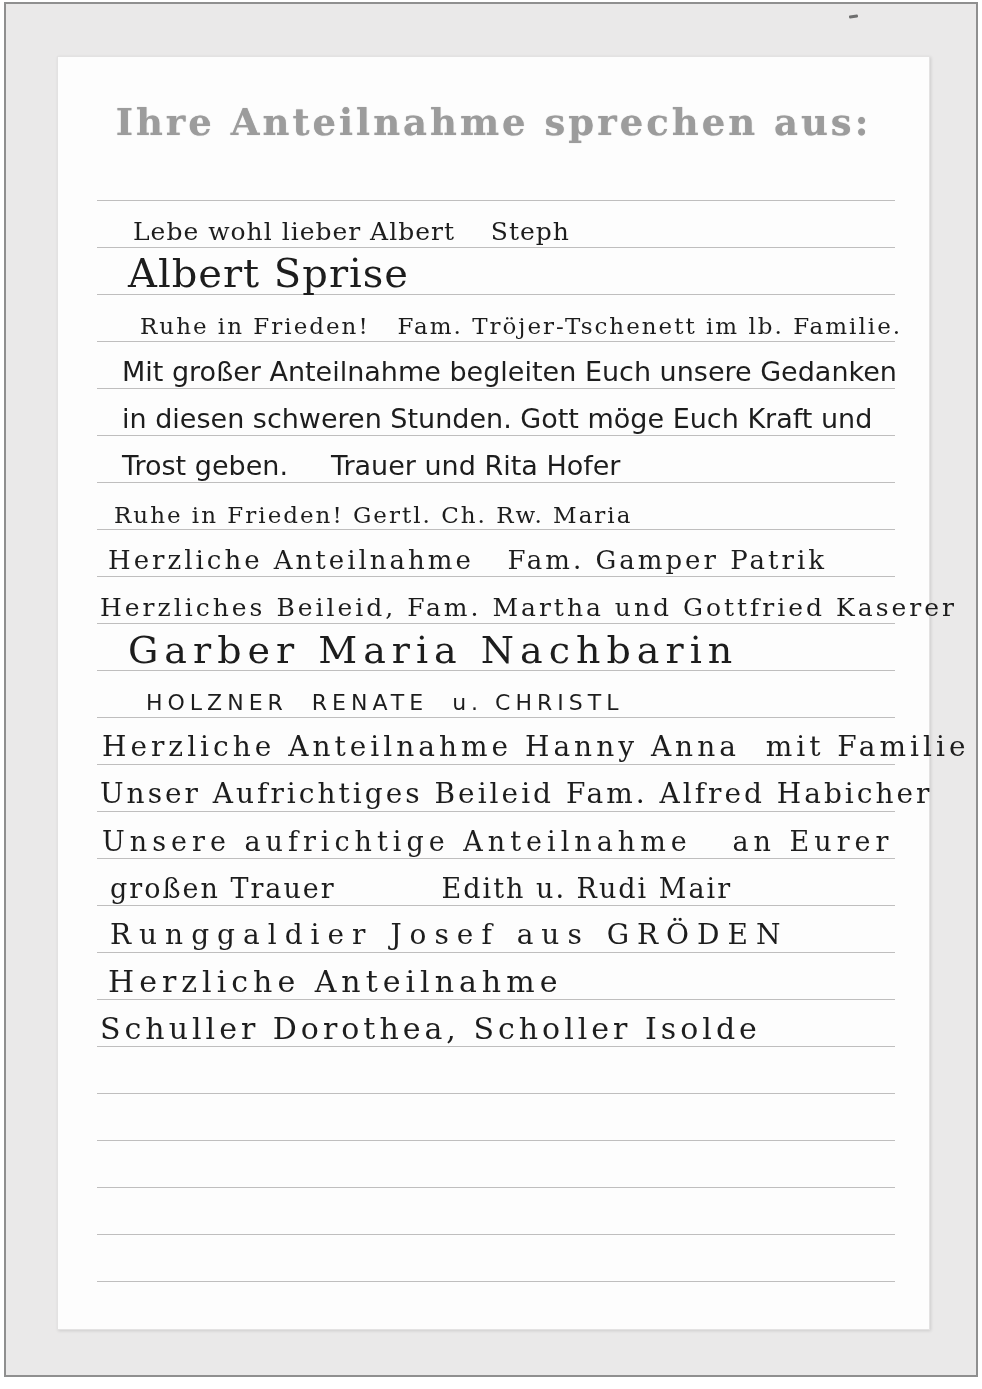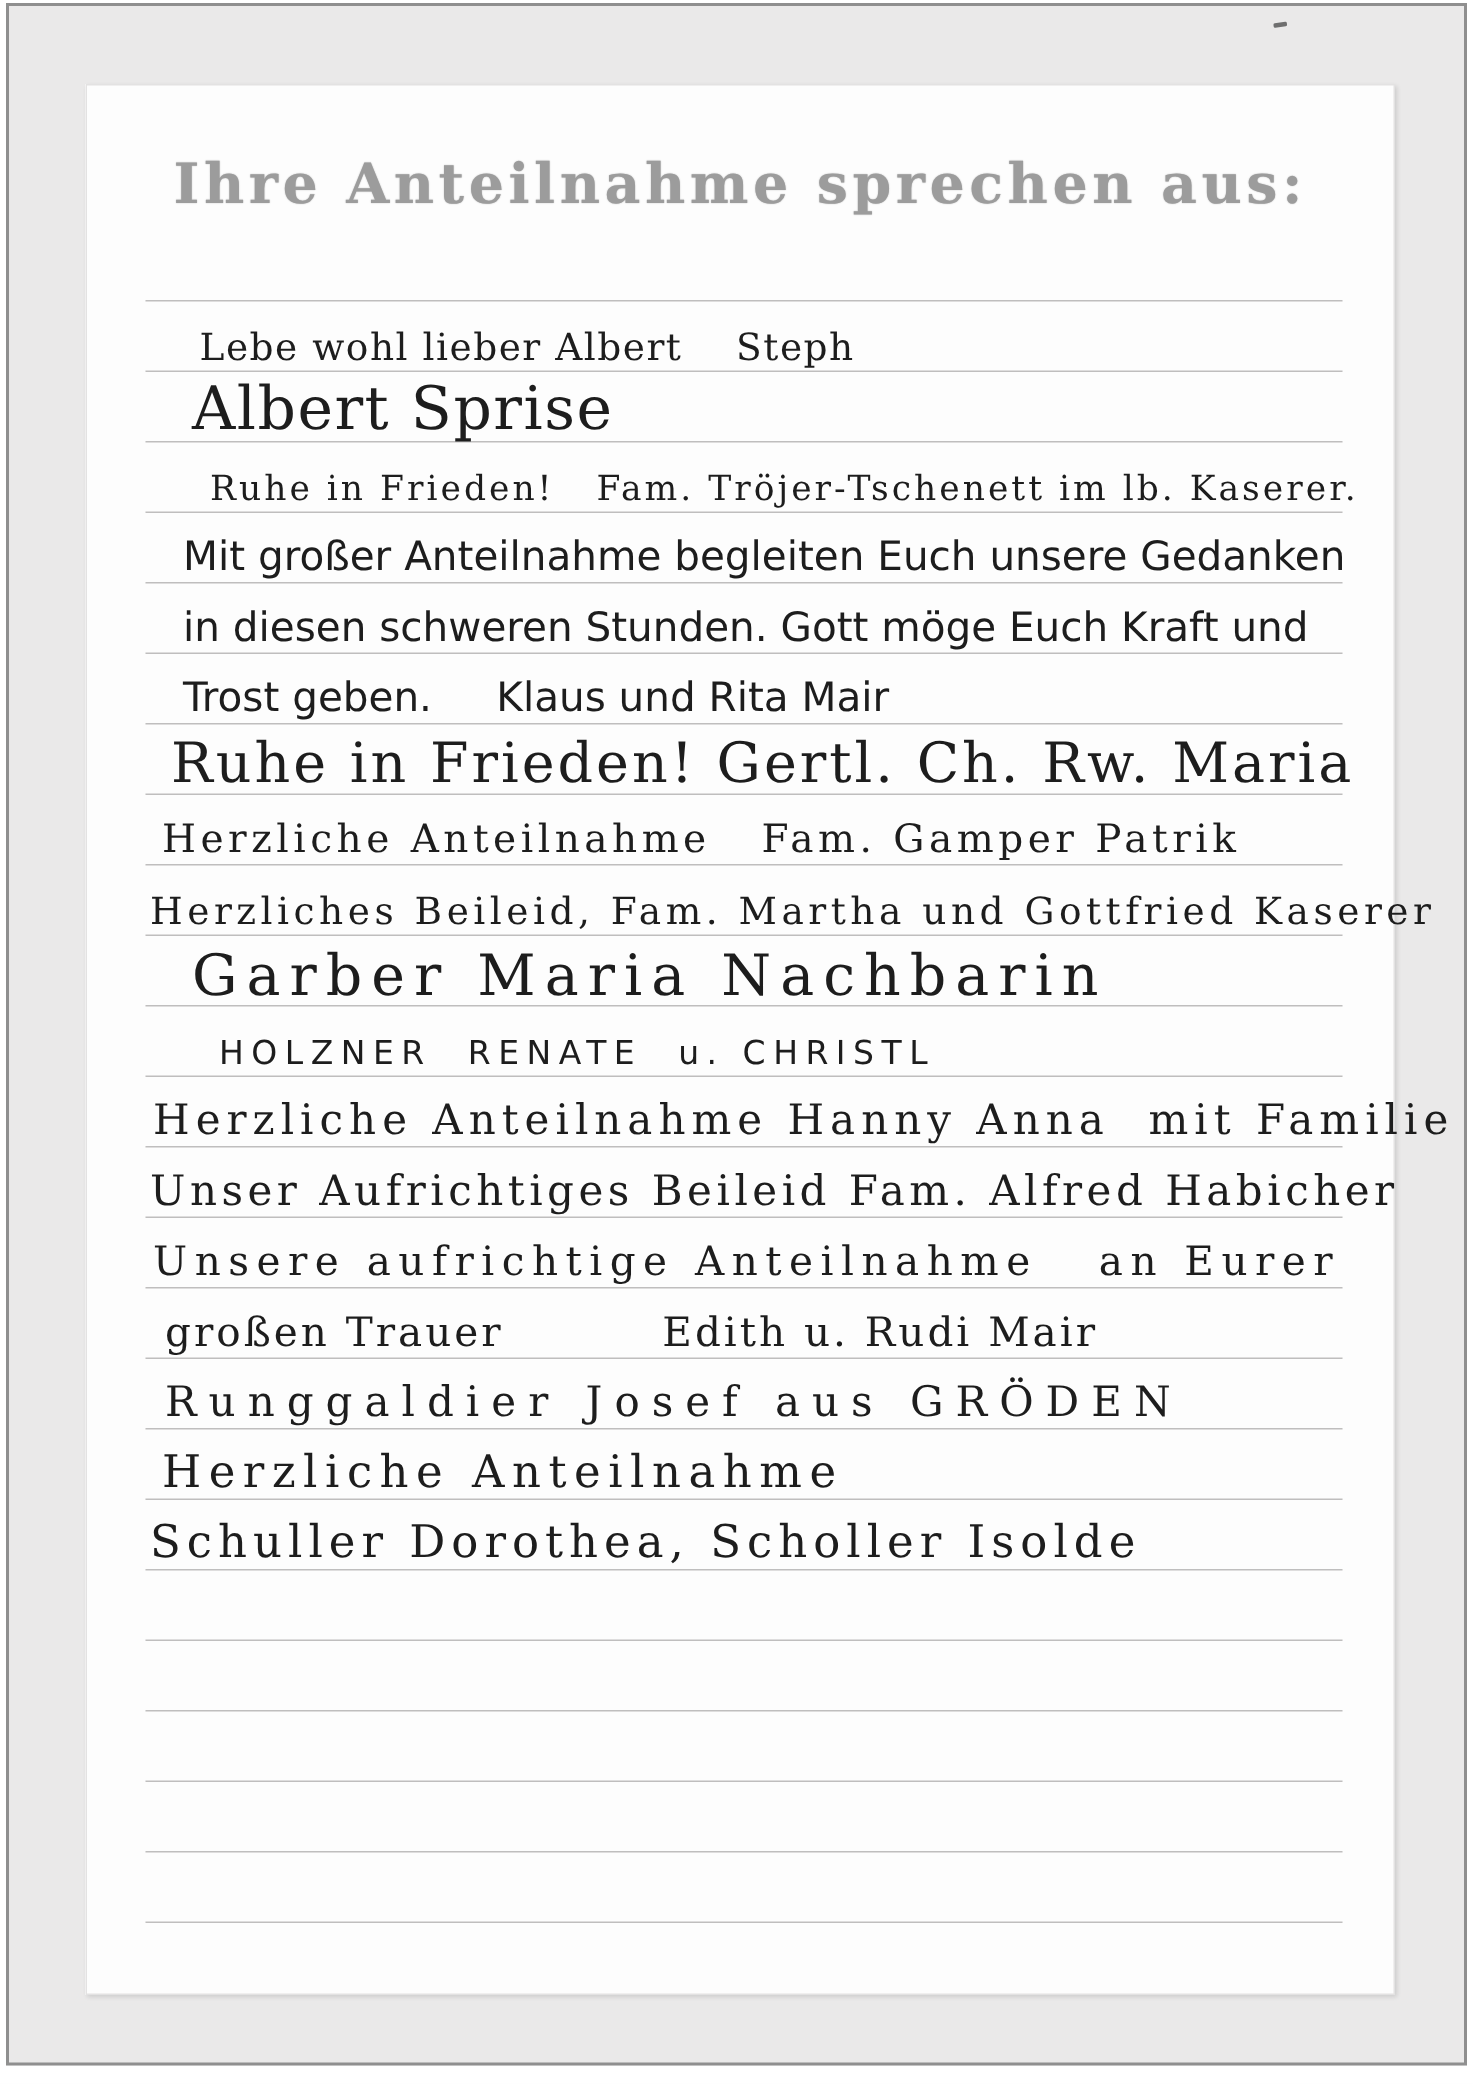--- a/index.html
+++ b/index.html
@@ -104,25 +104,25 @@
       <div class="ruled-line" style="top: 1046px;"></div>
       <div class="ruled-line" style="top: 1093px;"></div>
       <div class="ruled-line" style="top: 1140px;"></div>
       <div class="ruled-line" style="top: 1187px;"></div>
       <div class="ruled-line" style="top: 1234px;"></div>
       <div class="ruled-line" style="top: 1281px;"></div>
     </div>
   <div id="entries-layer">
       <div class="entry cursive" style="left: 133px; bottom: 1138px; font-size: 25px; letter-spacing: 1px;">Lebe wohl lieber Albert    Steph</div>
       <div class="entry cursive" style="left: 128px; bottom: 1089px; font-size: 40px; letter-spacing: 1px;">Albert Sprise</div>
-      <div class="entry cursive" style="left: 140px; bottom: 1044px; font-size: 23px; letter-spacing: 2px;">Ruhe in Frieden!   Fam. Tröjer-Tschenett im lb. Kaserer.</div>
+      <div class="entry cursive" style="left: 140px; bottom: 1044px; font-size: 23px; letter-spacing: 2px;">Ruhe in Frieden!   Fam. Tröjer-Tschenett im lb. Familie.</div>
       <div class="entry print" style="left: 122px; bottom: 997px; font-size: 27px; letter-spacing: 0px;">Mit großer Anteilnahme begleiten Euch unsere Gedanken</div>
       <div class="entry print" style="left: 122px; bottom: 950px; font-size: 27px; letter-spacing: 0px;">in diesen schweren Stunden. Gott möge Euch Kraft und</div>
-      <div class="entry print" style="left: 122px; bottom: 903px; font-size: 27px; letter-spacing: 0px;">Trost geben.     Klaus und Rita Mair</div>
-      <div class="entry cursive" style="left: 114px; bottom: 855px; font-size: 37px; letter-spacing: 2px;">Ruhe in Frieden! Gertl. Ch. Rw. Maria</div>
+      <div class="entry print" style="left: 122px; bottom: 903px; font-size: 27px; letter-spacing: 0px;">Trost geben.     Trauer und Rita Hofer</div>
+      <div class="entry cursive" style="left: 114px; bottom: 855px; font-size: 23px; letter-spacing: 2px;">Ruhe in Frieden! Gertl. Ch. Rw. Maria</div>
       <div class="entry cursive" style="left: 108px; bottom: 809px; font-size: 26px; letter-spacing: 3px;">Herzliche Anteilnahme   Fam. Gamper Patrik</div>
       <div class="entry cursive" style="left: 100px; bottom: 762px; font-size: 25px; letter-spacing: 3px;">Herzliches Beileid, Fam. Martha und Gottfried Kaserer</div>
       <div class="entry cursive" style="left: 128px; bottom: 713px; font-size: 38px; letter-spacing: 6px;">Garber Maria Nachbarin</div>
       <div class="entry print" style="left: 146px; bottom: 668px; font-size: 22px; letter-spacing: 5px;">HOLZNER  RENATE  u. CHRISTL</div>
       <div class="entry cursive" style="left: 102px; bottom: 621px; font-size: 28px; letter-spacing: 4px;">Herzliche Anteilnahme Hanny Anna  mit Familie</div>
       <div class="entry cursive" style="left: 100px; bottom: 574px; font-size: 28px; letter-spacing: 3px;">Unser Aufrichtiges Beileid Fam. Alfred Habicher</div>
       <div class="entry cursive" style="left: 102px; bottom: 527px; font-size: 27px; letter-spacing: 5px;">Unsere aufrichtige Anteilnahme   an Eurer</div>
       <div class="entry cursive" style="left: 110px; bottom: 480px; font-size: 27px; letter-spacing: 2px;">großen Trauer          Edith u. Rudi Mair</div>
       <div class="entry cursive" style="left: 110px; bottom: 433px; font-size: 28px; letter-spacing: 8px;">Runggaldier Josef aus GRÖDEN</div>
       <div class="entry cursive" style="left: 108px; bottom: 385px; font-size: 30px; letter-spacing: 5px;">Herzliche Anteilnahme</div>

